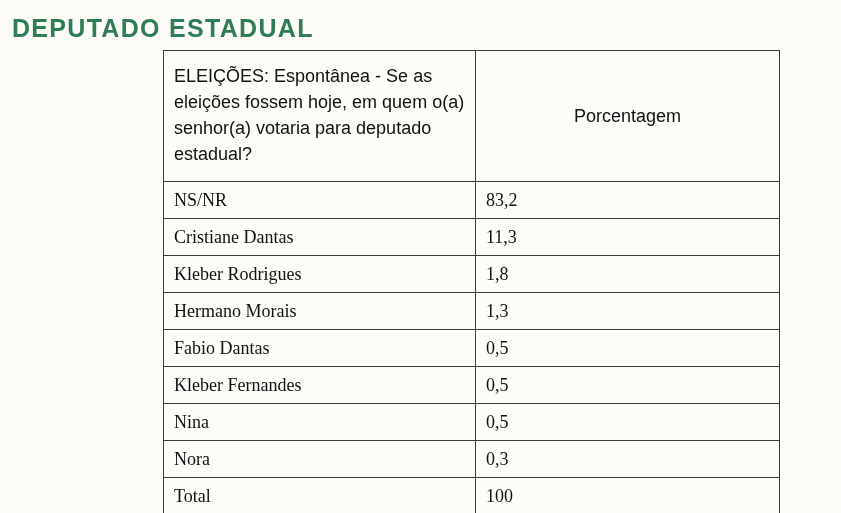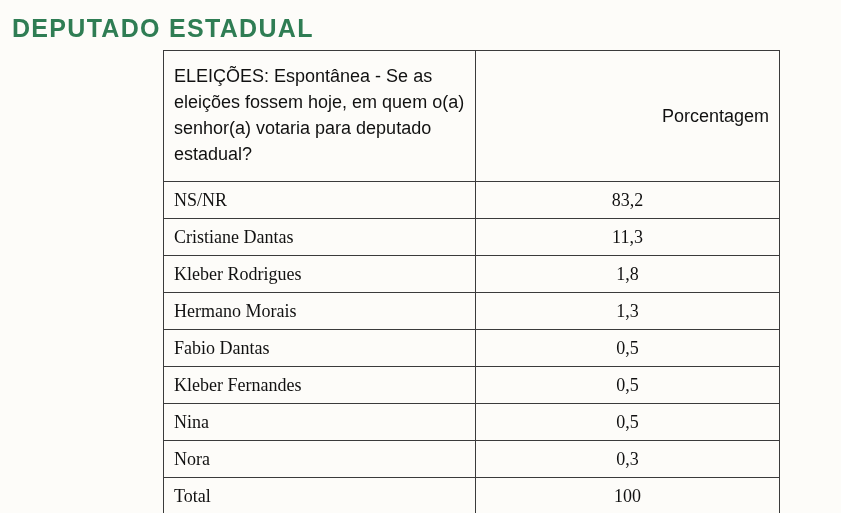--- a/index.html
+++ b/index.html
@@ -51,34 +51,34 @@
     font-family: "Liberation Sans", sans-serif;
   }
   table.poll thead th.q {
     text-align: left;
     vertical-align: top;
     padding: 12px 10px 14px 10px;
     line-height: 1.45;
     height: 50px;
   }
   table.poll thead th.p {
-    text-align: right;
+    text-align: center;
     vertical-align: middle;
     padding: 12px 10px;
   }
   table.poll tbody td {
     height: 22px;
     padding: 7px 10px;
     font-family: Liberation Serif, serif;
   }
   table.poll tbody td.label {
     text-align: left;
   }
   table.poll tbody td.value {
-    text-align: center;
+    text-align: left;
   }
 </style>
 </head>
 <body>
 
 <div class="page">
 
   <div class="page-title">DEPUTADO ESTADUAL</div>
 
   <div class="table-wrap">

